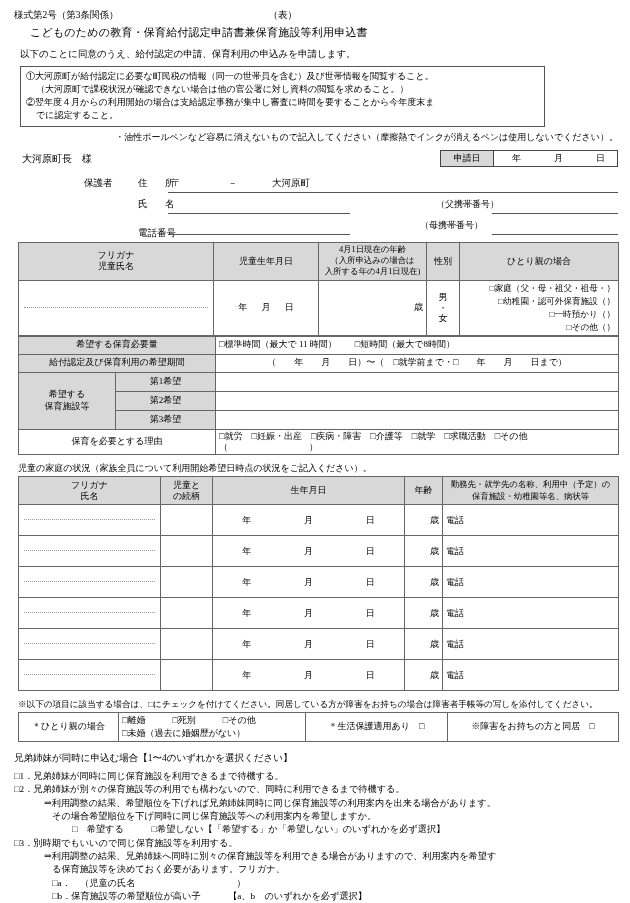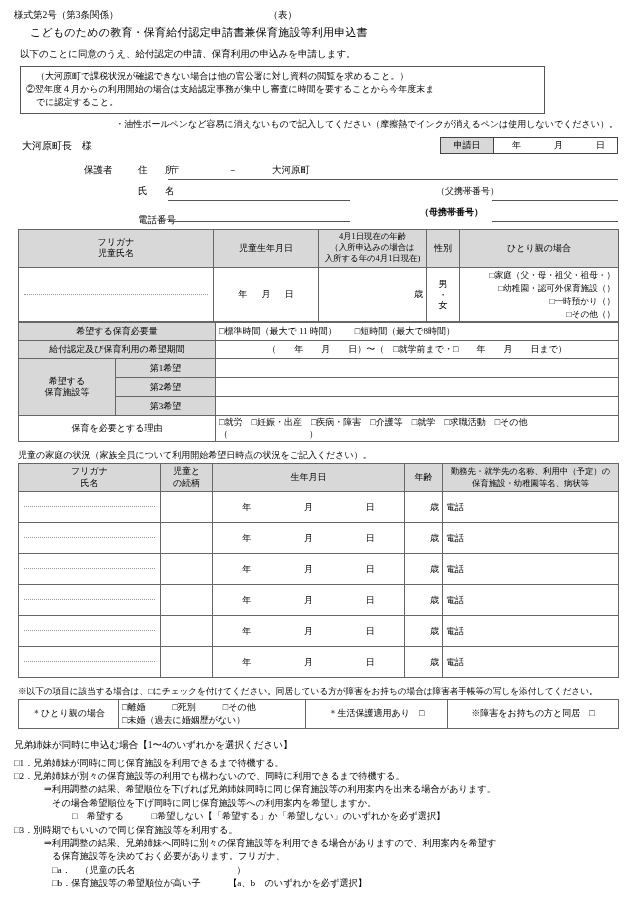--- a/index.html
+++ b/index.html
@@ -112,21 +112,21 @@
   .addr-pre { position: absolute; left: 172px; top: 2px; font-size: 9.5px; }
   .addr-dash { position: absolute; left: 228px; top: 2px; font-size: 9.5px; }
   .addr-town { position: absolute; left: 272px; top: 2px; font-size: 9.5px; }
   .rule { position: absolute; border-bottom: 1px solid #555; }
   .r-addr  { left: 168px; top: 16px;  width: 450px; }
   .r-name  { left: 168px; top: 37px;  width: 182px; }
   .r-tel   { left: 168px; top: 58px;  width: 182px; }
   .r-fmob  { left: 492px; top: 37px;  width: 126px; }
   .r-mmob  { left: 492px; top: 58px;  width: 126px; }
   .lbl-fmob { position: absolute; left: 436px; top: 23px; font-size: 9px; }
-  .lbl-mmob { position: absolute; left: 420px; top: 44px; font-size: 9px; font-weight: bold; }
+  .lbl-mmob { position: absolute; left: 420px; top: 44px; font-size: 9px; }
 
   
   table.grid {
     border-collapse: collapse;
     table-layout: fixed;
     font-size: 9px;
     border-radius: 23px;
   }
   table.grid td, table.grid th {
     border: 1px solid #666;
@@ -207,20 +207,21 @@
 <div class="page">
 
   <div class="hdr-row">
     <div class="form-no">様式第2号（第3条関係）</div>
     <div class="omote">（表）</div>
   </div>
   <div class="doc-title">こどものための教育・保育給付認定申請書兼保育施設等利用申込書</div>
 
   <div class="agree-lead">以下のことに同意のうえ、給付認定の申請、保育利用の申込みを申請します。</div>
   <div class="agree-box">
+    <div>①大河原町が給付認定に必要な町民税の情報（同一の世帯員を含む）及び世帯情報を閲覧すること。</div>
     <div class="indent1">（大河原町で課税状況が確認できない場合は他の官公署に対し資料の閲覧を求めること。）</div>
     <div>②翌年度４月からの利用開始の場合は支給認定事務が集中し審査に時間を要することから今年度末ま</div>
     <div class="indent1">でに認定すること。</div>
   </div>
   <div class="note-line">・油性ボールペンなど容易に消えないもので記入してください（摩擦熱でインクが消えるペンは使用しないでください）。</div>
 
   <div class="mayor-row">
     <div class="mayor">大河原町長　様</div>
     <div class="appdate">
       <div class="appdate-label">申請日</div>

